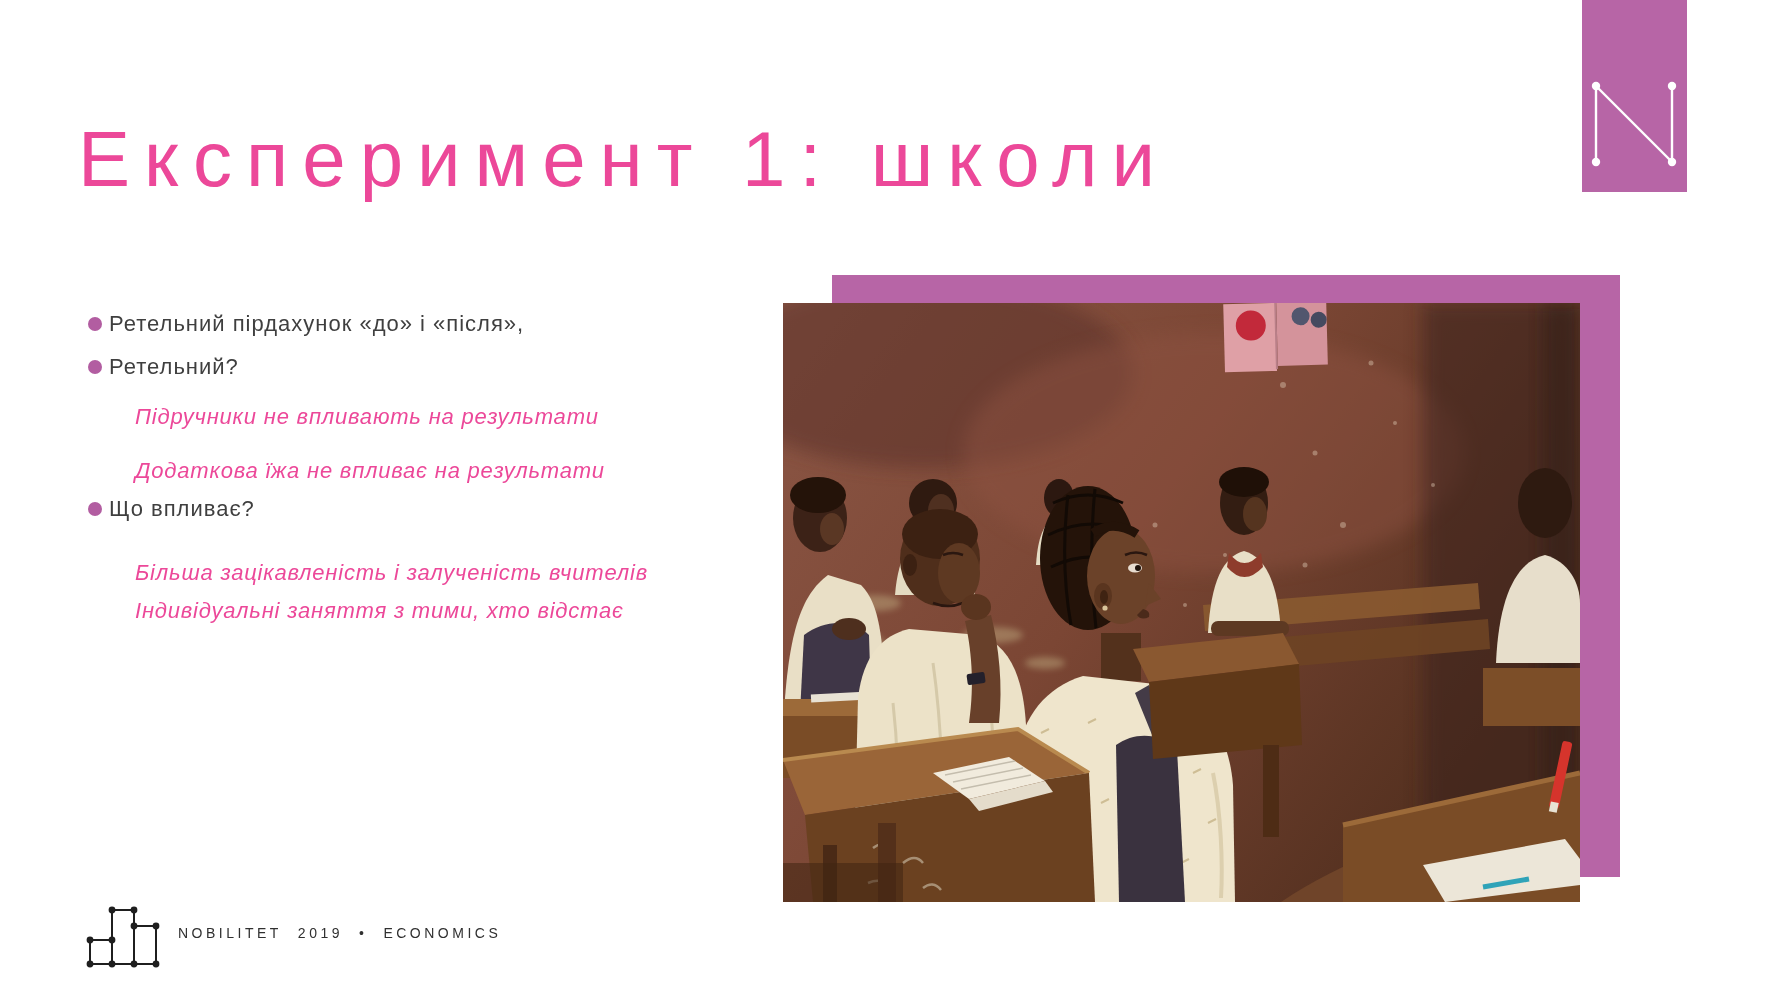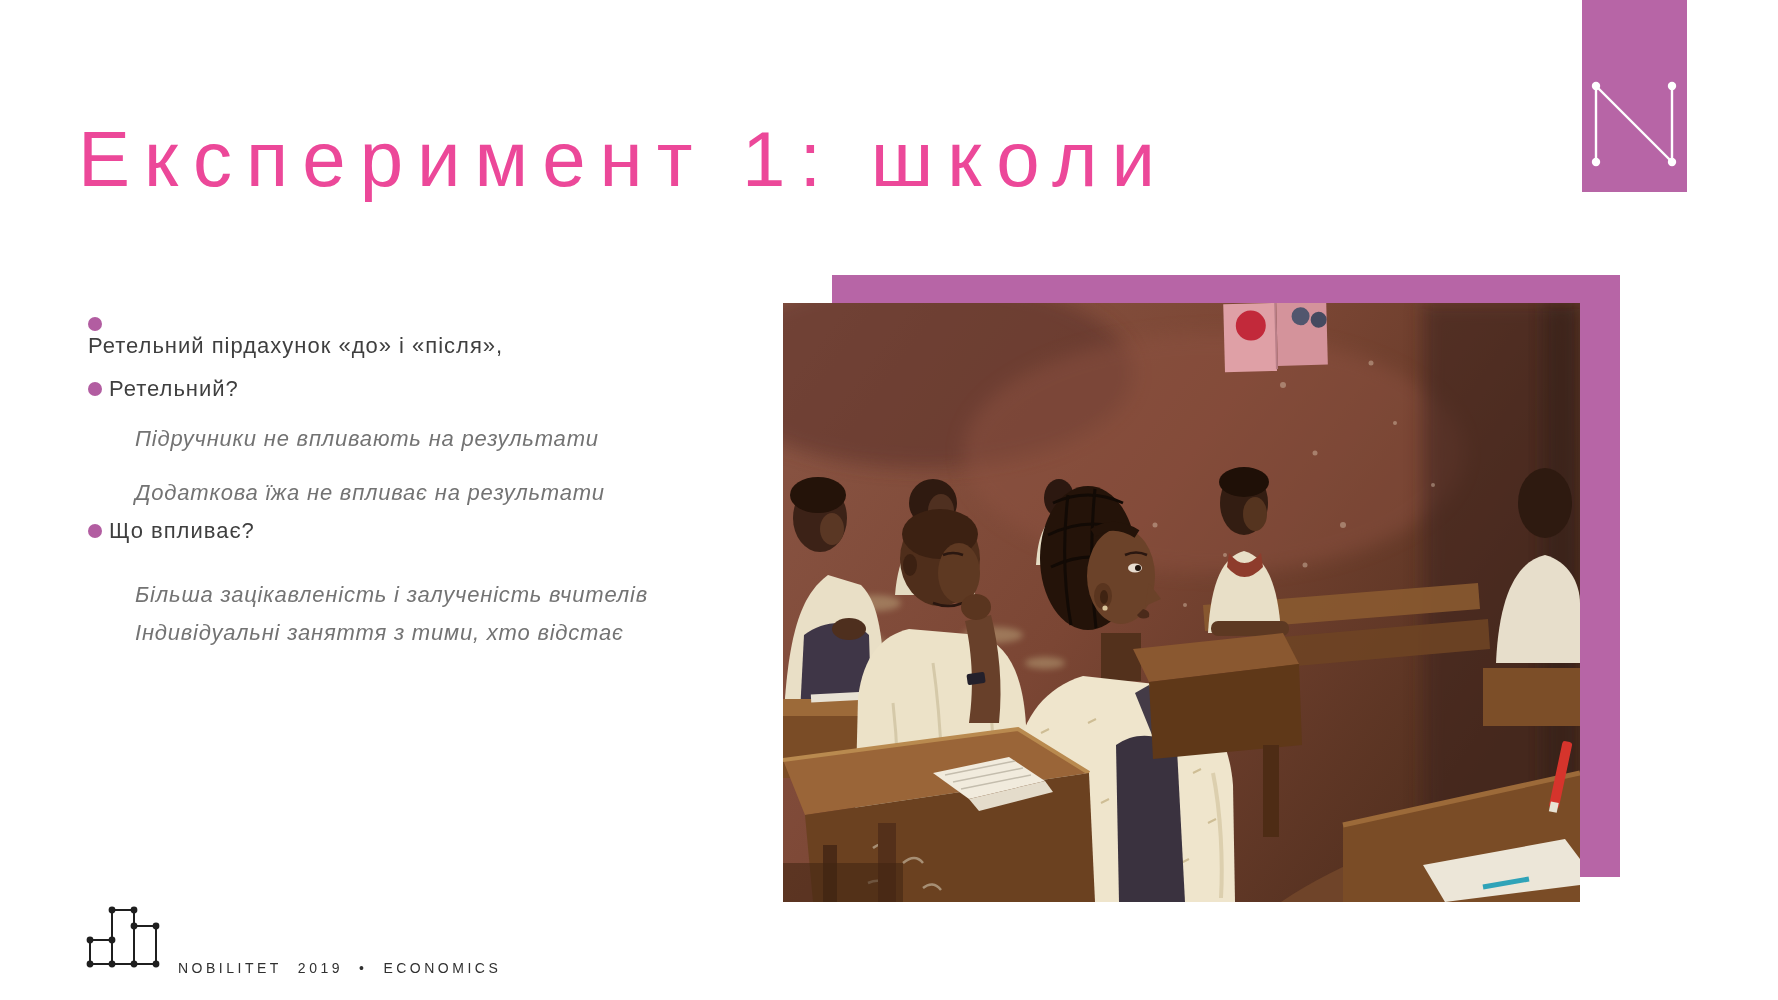--- a/index.html
+++ b/index.html
@@ -44,30 +44,30 @@
   }
   .item{display:flex;}
   .dot{
     width:14px;height:14px;border-radius:50%;
     background:#b25da1;margin:8px 7px 0 0;flex:none;
   }
   .item .text{letter-spacing:1px;line-height:30px;}
   .line{white-space:nowrap;}
   .sub{
     padding-left:47px;font-style:italic;
-    line-height:30px;letter-spacing:0.8px;color:#737373;
-  }
-  .mb15{margin-bottom:15px;} .mb13{margin-bottom:13px;flex-direction:column;}
+    line-height:30px;letter-spacing:0.8px;color:#ec4899;
+  }
+  .mb15{margin-bottom:15px;} .mb13{margin-bottom:13px;}
   .mb20{margin-bottom:20px;} .mb24{margin-bottom:24px;}
   .mb8{margin-bottom:8px;}  .mb17{margin-bottom:34px;}
 
   
   .footer-logo{position:absolute;left:86px;top:903px;}
   .footer-text{
-    position:absolute;left:178px;top:960px;
+    position:absolute;left:178px;top:925px;
     font-size:14px;letter-spacing:3.5px;color:#303030;
     white-space:nowrap;
   }
   .footer-text .tok{margin-right:16px;}
   .footer-text .sep{margin-right:16px;color:#303030;}
 </style>
 </head>
 <body>
 
 <div class="stage">

